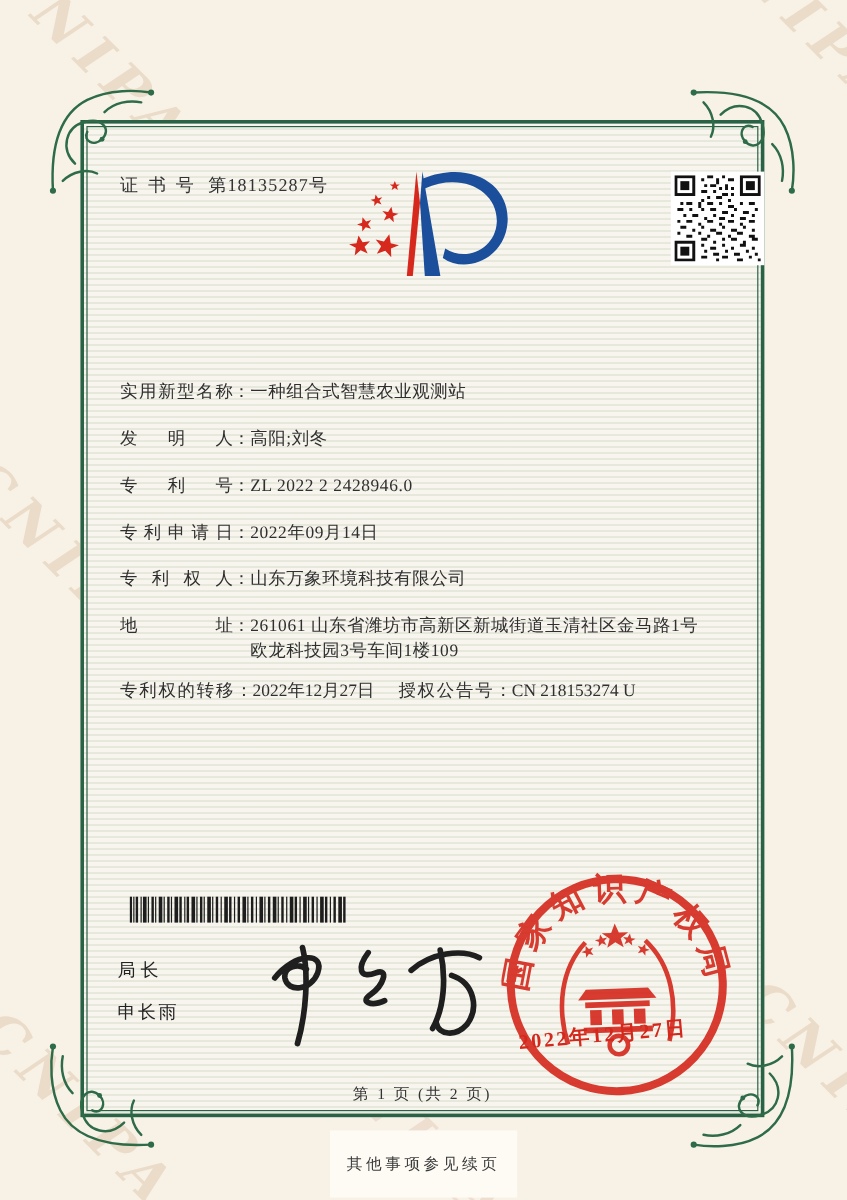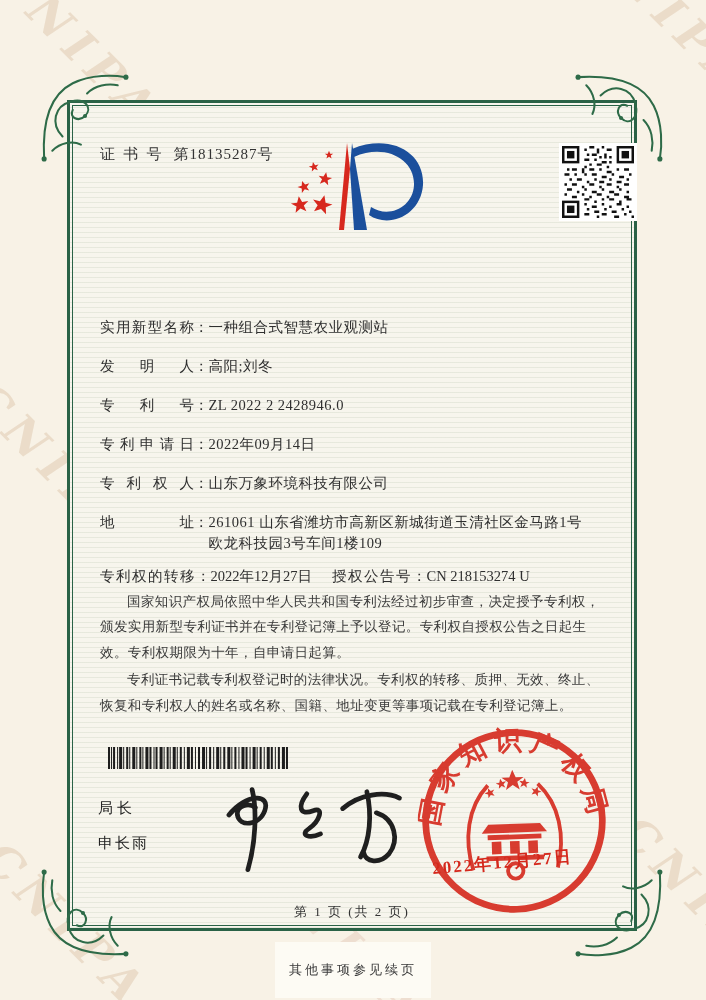--- a/index.html
+++ b/index.html
@@ -238,24 +238,20 @@
       <div class="grant-row">
         <span class="g1">
           <span class="g-label">专利权的转移</span><span>：</span><span>2022年12月27日</span>
         </span>
         <span class="g2">
           <span class="g-label">授权公告号</span><span>：</span><span>CN 218153274 U</span>
         </span>
       </div>
     </div>
 
-    <div class="body-text">
-      <p>国家知识产权局依照中华人民共和国专利法经过初步审查，决定授予专利权，颁发实用新型专利证书并在专利登记簿上予以登记。专利权自授权公告之日起生效。专利权期限为十年，自申请日起算。</p>
-      <p>专利证书记载专利权登记时的法律状况。专利权的转移、质押、无效、终止、恢复和专利权人的姓名或名称、国籍、地址变更等事项记载在专利登记簿上。</p>
-    </div>
 
     <svg class="barcode" viewBox="0 0 180 24" preserveAspectRatio="none">
       <g fill="#1d1d1d">
         <rect x="0" width="2" height="24"></rect>
           <rect x="3" width="1" height="24"></rect>
           <rect x="5" width="2" height="24"></rect>
           <rect x="9" width="1" height="24"></rect>
           <rect x="11" width="3" height="24"></rect>
           <rect x="15" width="1" height="24"></rect>
           <rect x="18" width="2" height="24"></rect>

